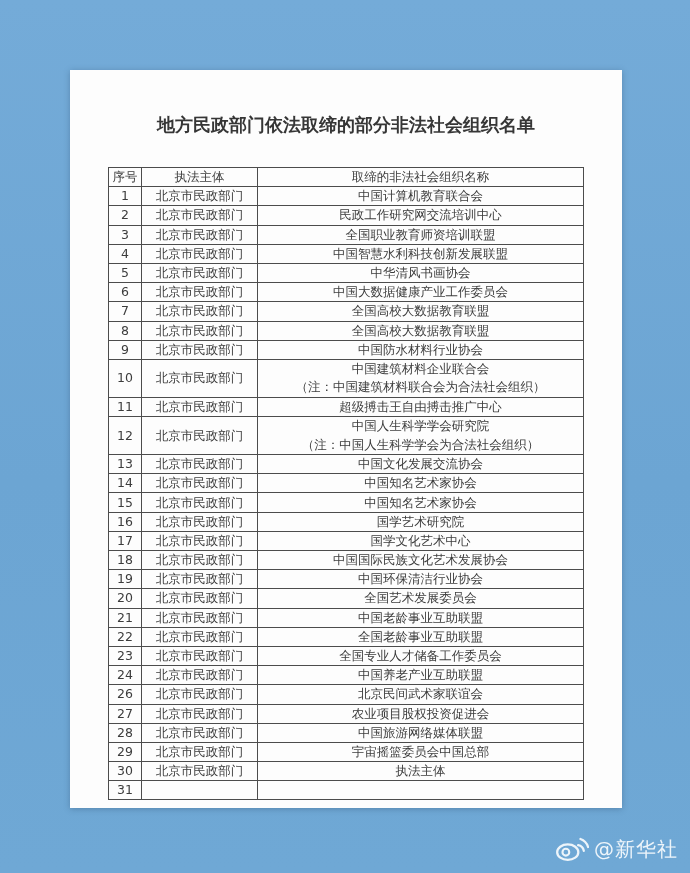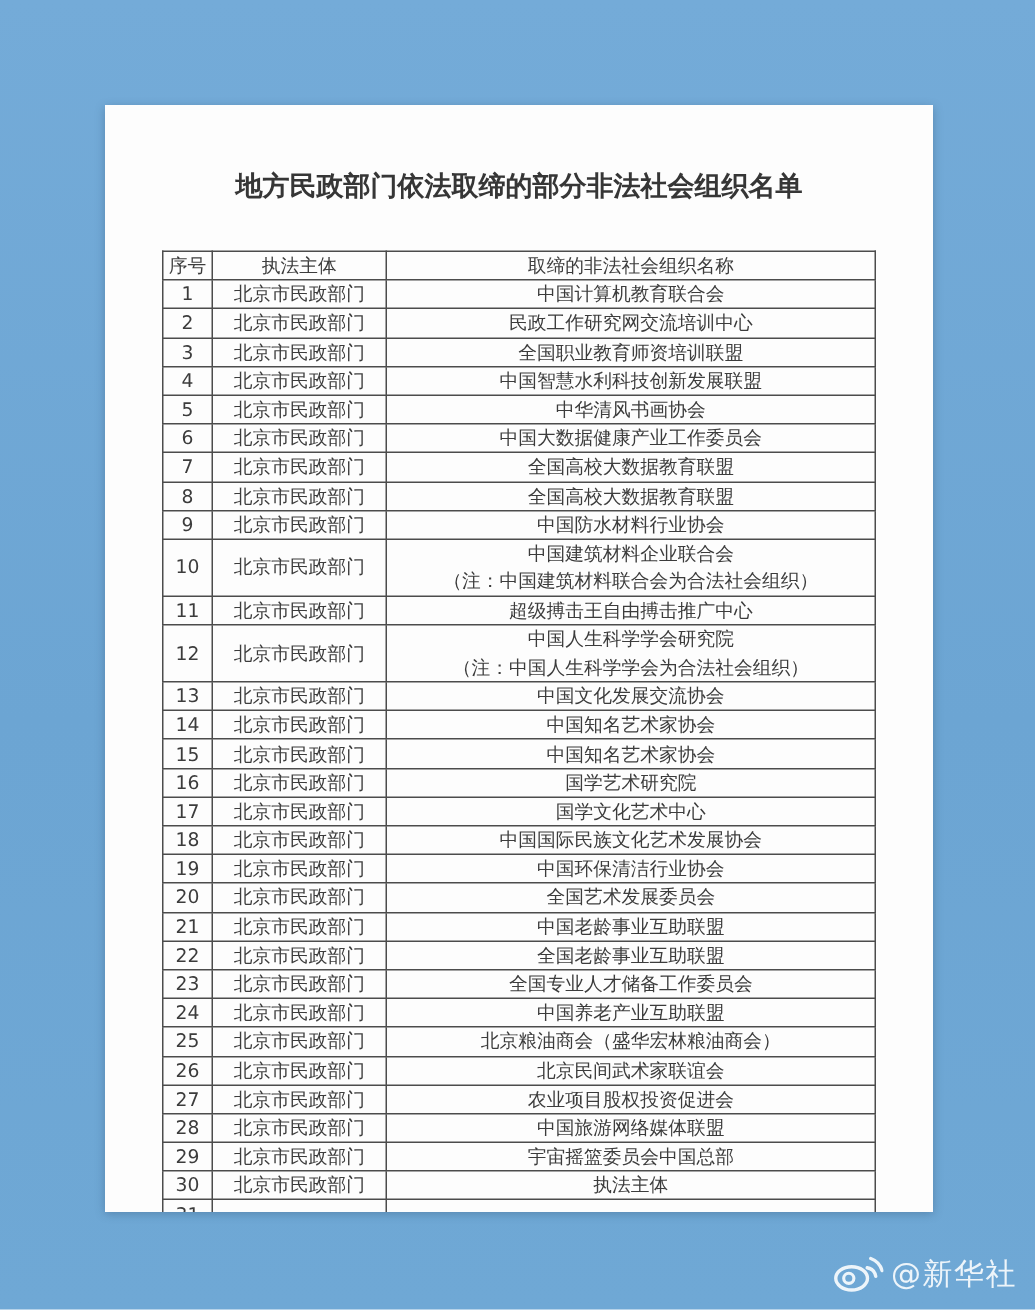--- a/index.html
+++ b/index.html
@@ -211,25 +211,20 @@
           <td>23</td>
           <td>北京市民政部门</td>
           <td>全国专业人才储备工作委员会</td>
         </tr>
         <tr>
           <td>24</td>
           <td>北京市民政部门</td>
           <td>中国养老产业互助联盟</td>
         </tr>
         <tr>
-          <td>25</td>
-          <td>北京市民政部门</td>
-          <td>北京粮油商会（盛华宏林粮油商会）</td>
-        </tr>
-        <tr>
           <td>26</td>
           <td>北京市民政部门</td>
           <td>北京民间武术家联谊会</td>
         </tr>
         <tr>
           <td>27</td>
           <td>北京市民政部门</td>
           <td>农业项目股权投资促进会</td>
         </tr>
         <tr>

